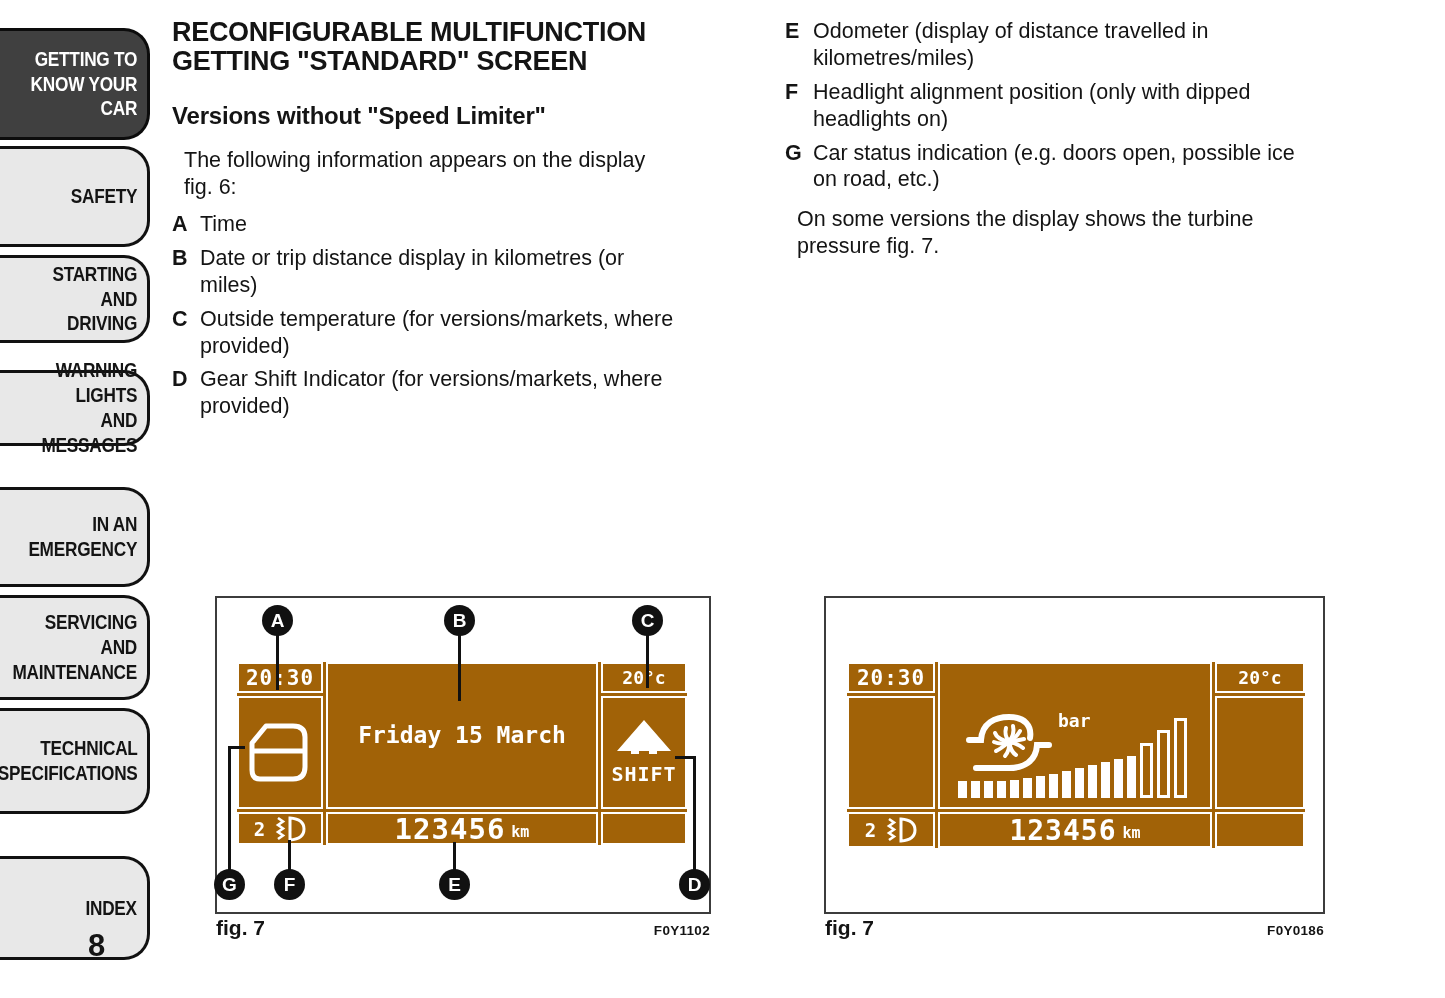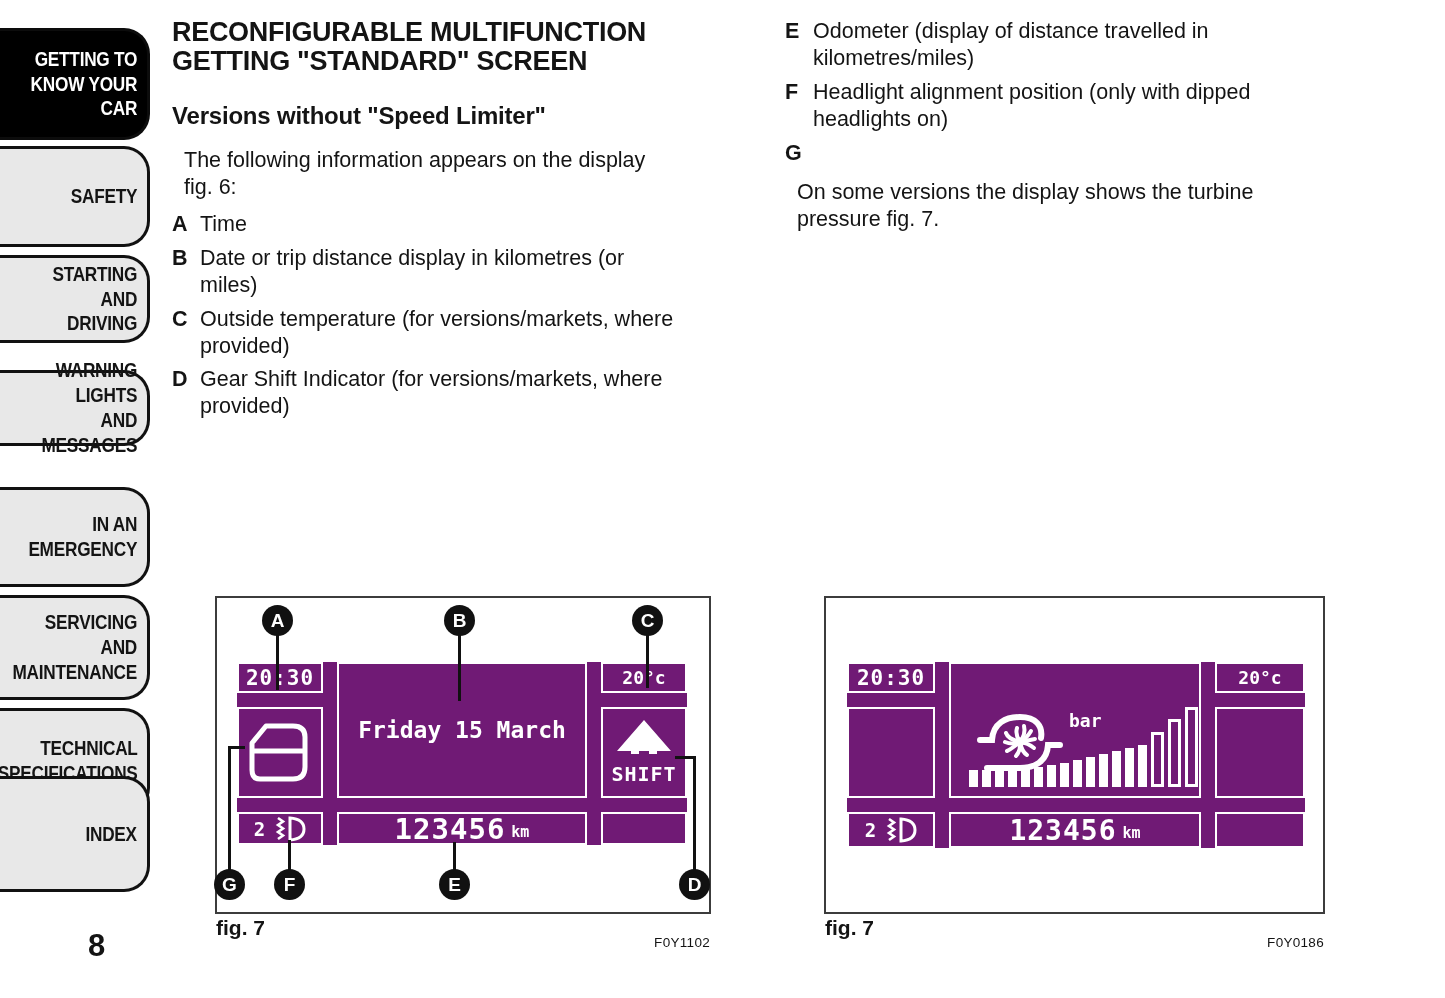--- a/index.html
+++ b/index.html
@@ -16,21 +16,21 @@
     background:#e8e8e8; border:3px solid #111; border-left:none;
     border-radius:0 26px 26px 0;
     display:flex; align-items:center; justify-content:flex-end;
   }
   .tab .lbl {
     font-weight:bold; font-size:21px; line-height:1.18; text-align:right;
     padding-right:12px; letter-spacing:-0.3px;
     transform:scaleX(.82); transform-origin:100% 50%;
     white-space:pre-line;
   }
-  .tab.active { background:#000000; border-color:#0c0c0c; color:#fff; }
+  .tab.active { background:#404040; border-color:#0c0c0c; color:#fff; }
   .pagenum { position:absolute; left:88px; top:928px; font-size:31px; font-weight:bold; }
 
   
   .col { position:absolute; top:18px; }
   .col-left  { left:172px; width:578px; }
   .col-right { left:785px; width:588px; }
   h1.head {
     margin:0; font-size:27px; line-height:1.08; font-weight:bold;
     letter-spacing:-0.3px; white-space:pre-line;
   }
@@ -41,24 +41,24 @@
   ul.letter-list li { display:flex; margin:0 0 7px 0; }
   ul.letter-list .li-letter { width:28px; flex:0 0 28px; font-weight:bold; font-size:21.5px; line-height:1.25; }
   ul.letter-list .li-text { font-size:21.5px; line-height:1.25; white-space:pre-line; }
 
   
   .figwrap { position:absolute; width:496px; height:352px; }
   #fig6 { left:215px; top:596px; }
   #fig7 { left:824px; top:596px; width:501px; }
   .figbox { position:absolute; left:0; top:0; right:0; height:318px; background:#fff; border:2px solid #3c3c3c; }
   .figcap  { position:absolute; left:1px; top:320px; font-size:21px; font-weight:600; }
-  .figcode { position:absolute; right:1px; top:339px; font-size:13.5px; font-weight:normal; letter-spacing:.3px;margin-left:12px; }
+  .figcode { position:absolute; right:1px; top:327px; font-size:13.5px; font-weight:bold; letter-spacing:.3px;margin-left:12px; }
 
   .lcd {
-    position:absolute; background:#701a75; display:grid; gap:14px;
+    position:absolute; background:#a16207; display:grid; gap:3px;
   }
   #fig6 .lcd { left:22px; top:66px; width:450px; height:183px;
                grid-template-columns:86px 1fr 86px; grid-template-rows:31px 1fr 33px; }
   #fig7 .lcd { left:23px; top:66px; width:458px; height:186px;
                grid-template-columns:88px 1fr 90px; grid-template-rows:31px 1fr 36px; }
   .cell {
     border:2px solid #fff; color:#fff; position:relative;
     font-family:"DejaVu Sans Mono", monospace; font-weight:bold;
     display:flex; align-items:center; justify-content:center;
   }
@@ -110,21 +110,21 @@
       <span class="lbl">IN AN EMERGENCY</span>
     </div>
   <div class="tab" style="top:595px;height:105px">
       <span class="lbl">SERVICING AND
 MAINTENANCE</span>
     </div>
   <div class="tab" style="top:708px;height:106px">
       <span class="lbl">TECHNICAL
 SPECIFICATIONS</span>
     </div>
-  <div class="tab" style="top:776px;height:116px">
+  <div class="tab" style="top:856px;height:104px">
       <span class="lbl">INDEX</span>
     </div>
 </nav>
 <div class="pagenum">8</div>
 
 <section class="col col-left">
   <h1 class="head">RECONFIGURABLE MULTIFUNCTION
 GETTING "STANDARD" SCREEN</h1>
   <h2 class="subhead">Versions without "Speed Limiter"</h2>
   <p class="body-text">The following information appears on the display
@@ -159,20 +159,22 @@
         <span class="li-text">Odometer (display of distance travelled in
 kilometres/miles)</span>
       </li>
     <li>
         <span class="li-letter">F</span>
         <span class="li-text">Headlight alignment position (only with dipped
 headlights on)</span>
       </li>
     <li>
         <span class="li-letter">G</span>
+        <span class="li-text">Car status indication (e.g. doors open, possible ice
+on road, etc.)</span>
       </li>
   </ul>
   <p class="body-text" style="margin-top:13px">On some versions the display shows the turbine
 pressure fig. 7.</p>
 </section>
 
 <figure class="figwrap" id="fig6" style="margin:0">
   <div class="figbox"></div>
 
   <div class="lcd">

